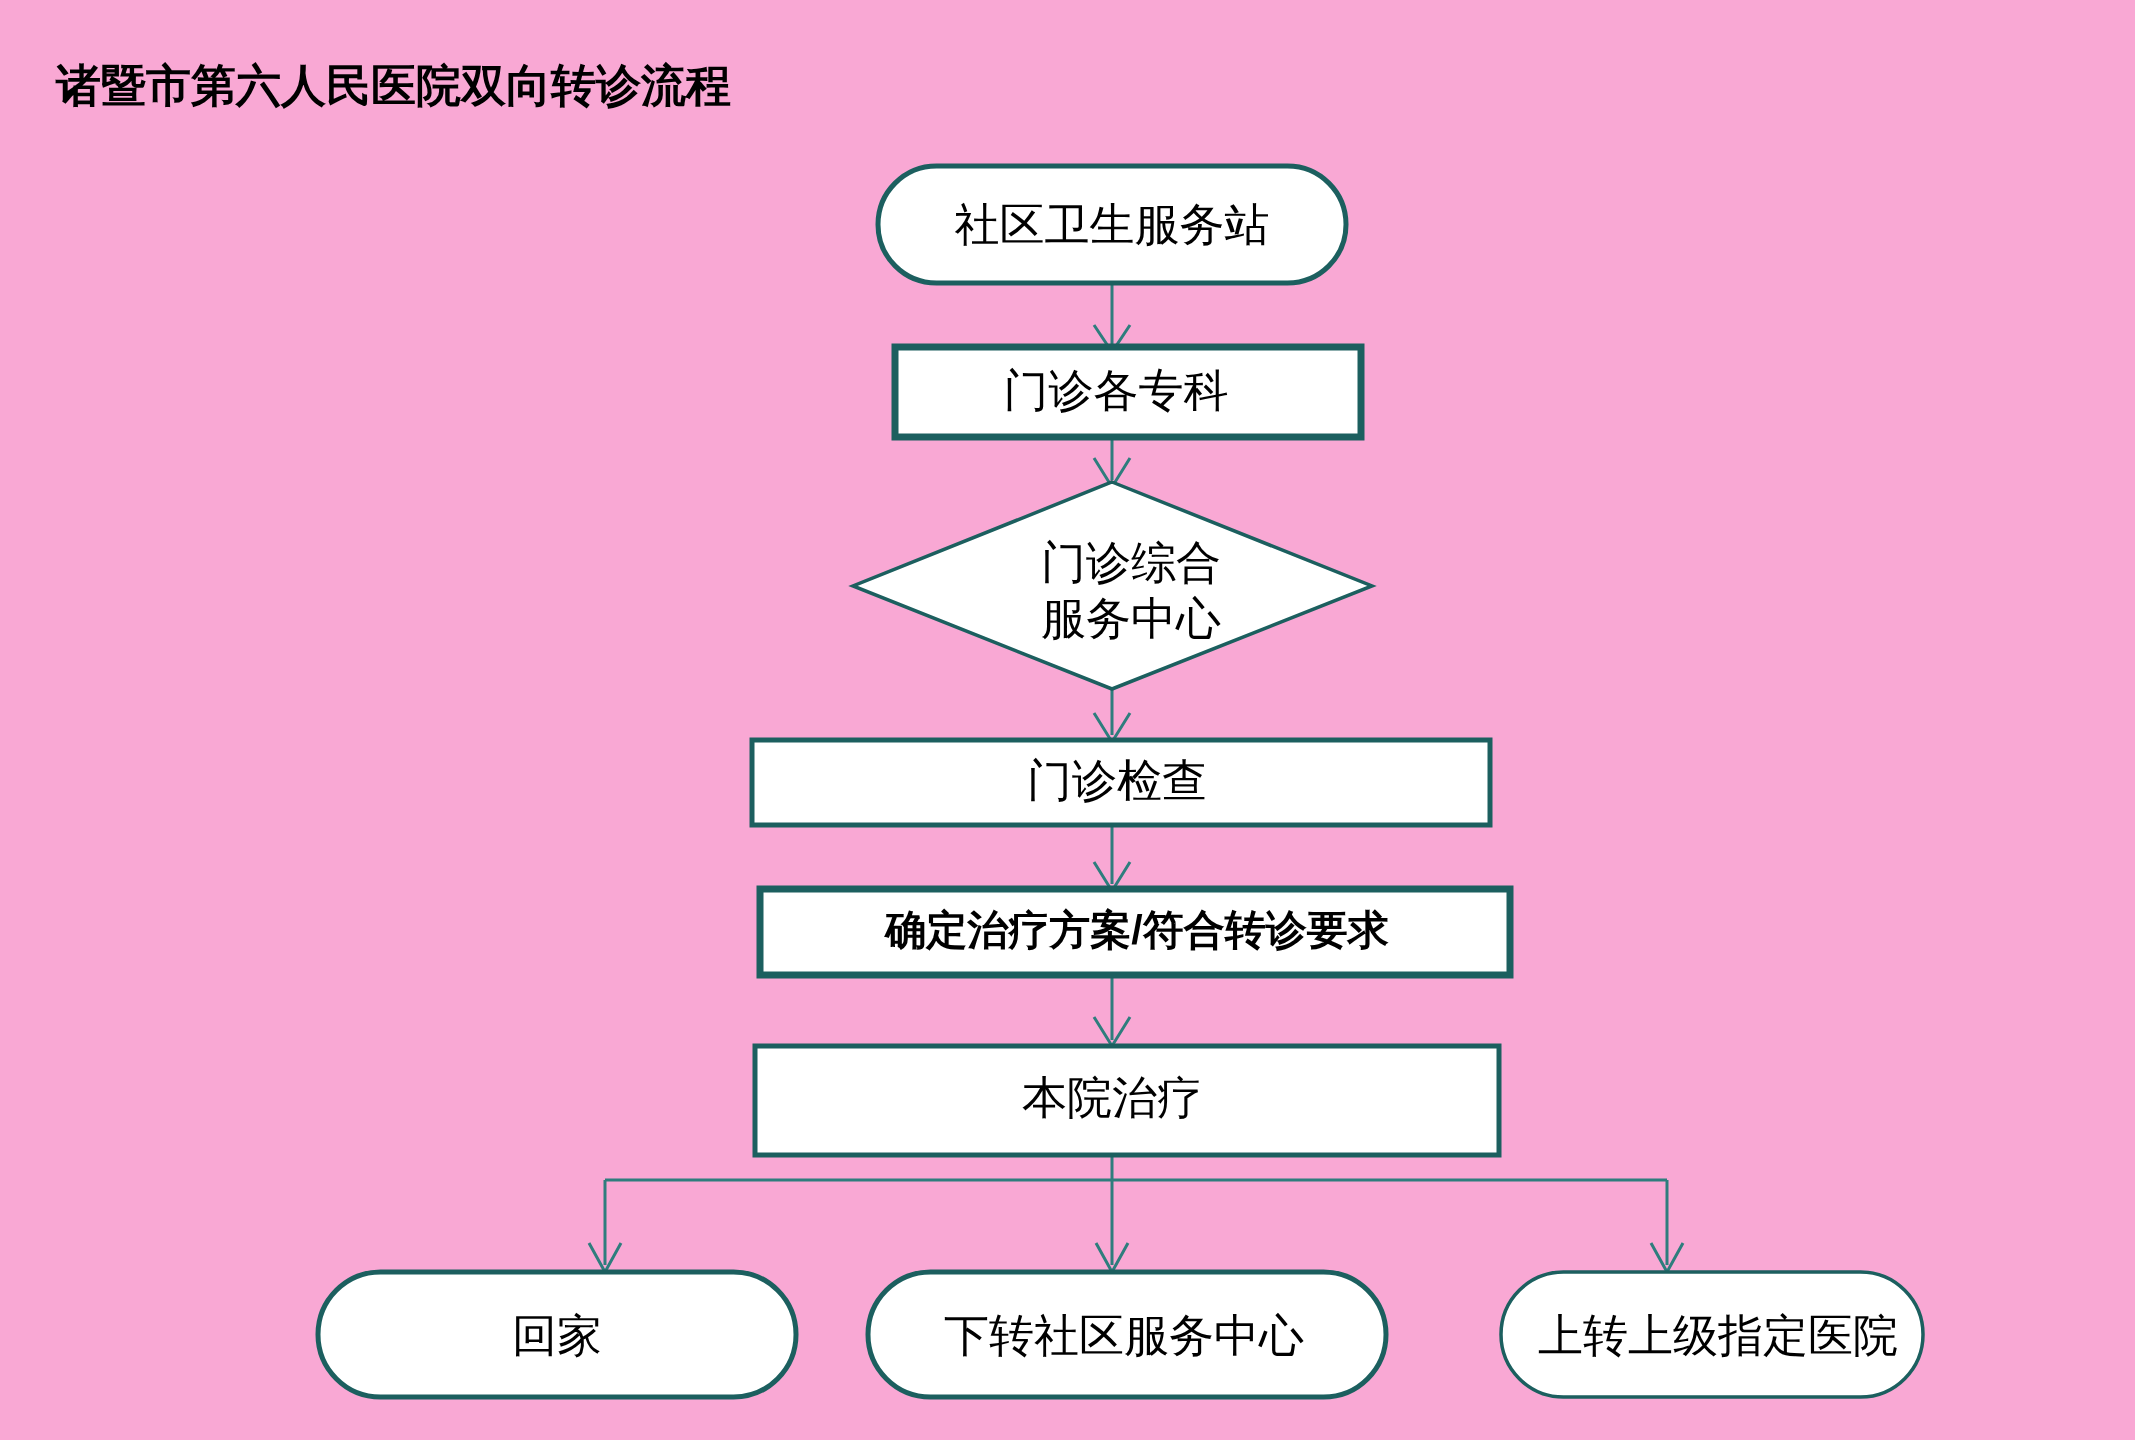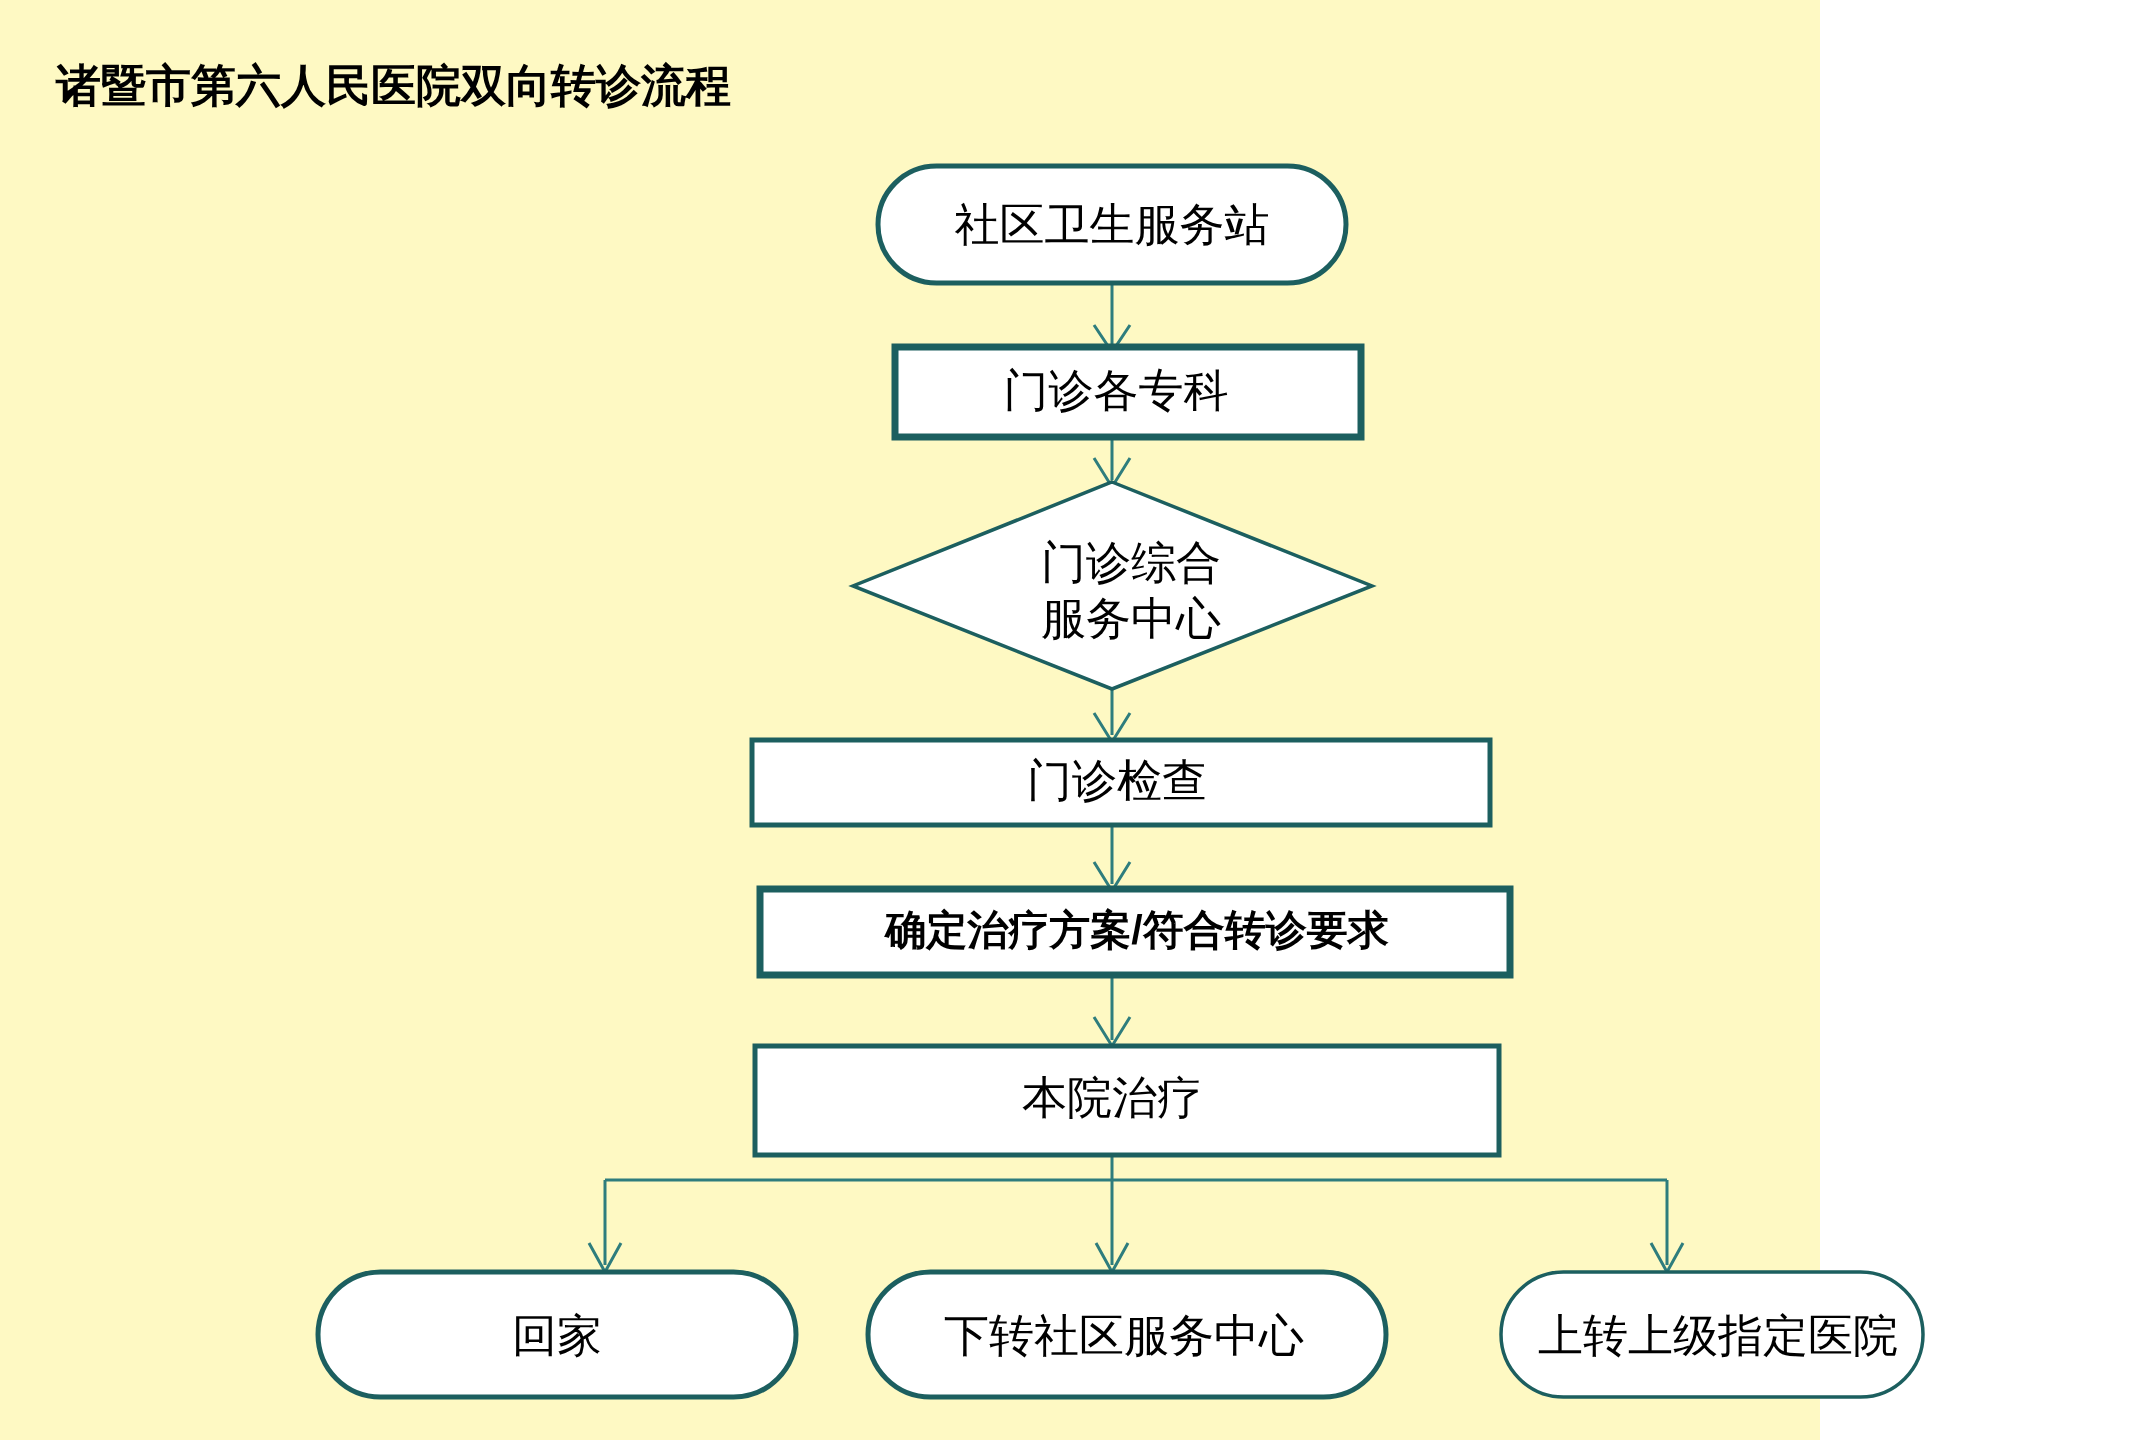--- a/index.html
+++ b/index.html
@@ -8,23 +8,23 @@
     background: #ffffff;
   }
   body {
     width: 2135px;
     height: 1440px;
     font-family: "Liberation Sans", "DejaVu Sans", sans-serif;
     overflow: hidden;
   }
   #page {
     position: relative;
-    width: 1820px;
+    width: 2135px;
     height: 1440px;
-    background: #fef9c3;
+    background: #f9a8d4;
   }
   #chart-title {
     position: absolute;
     left: 56px;
     top: 56px;
     font-size: 45px;
     font-weight: bold;
     color: #000000;
     letter-spacing: 0px;
     white-space: nowrap;

